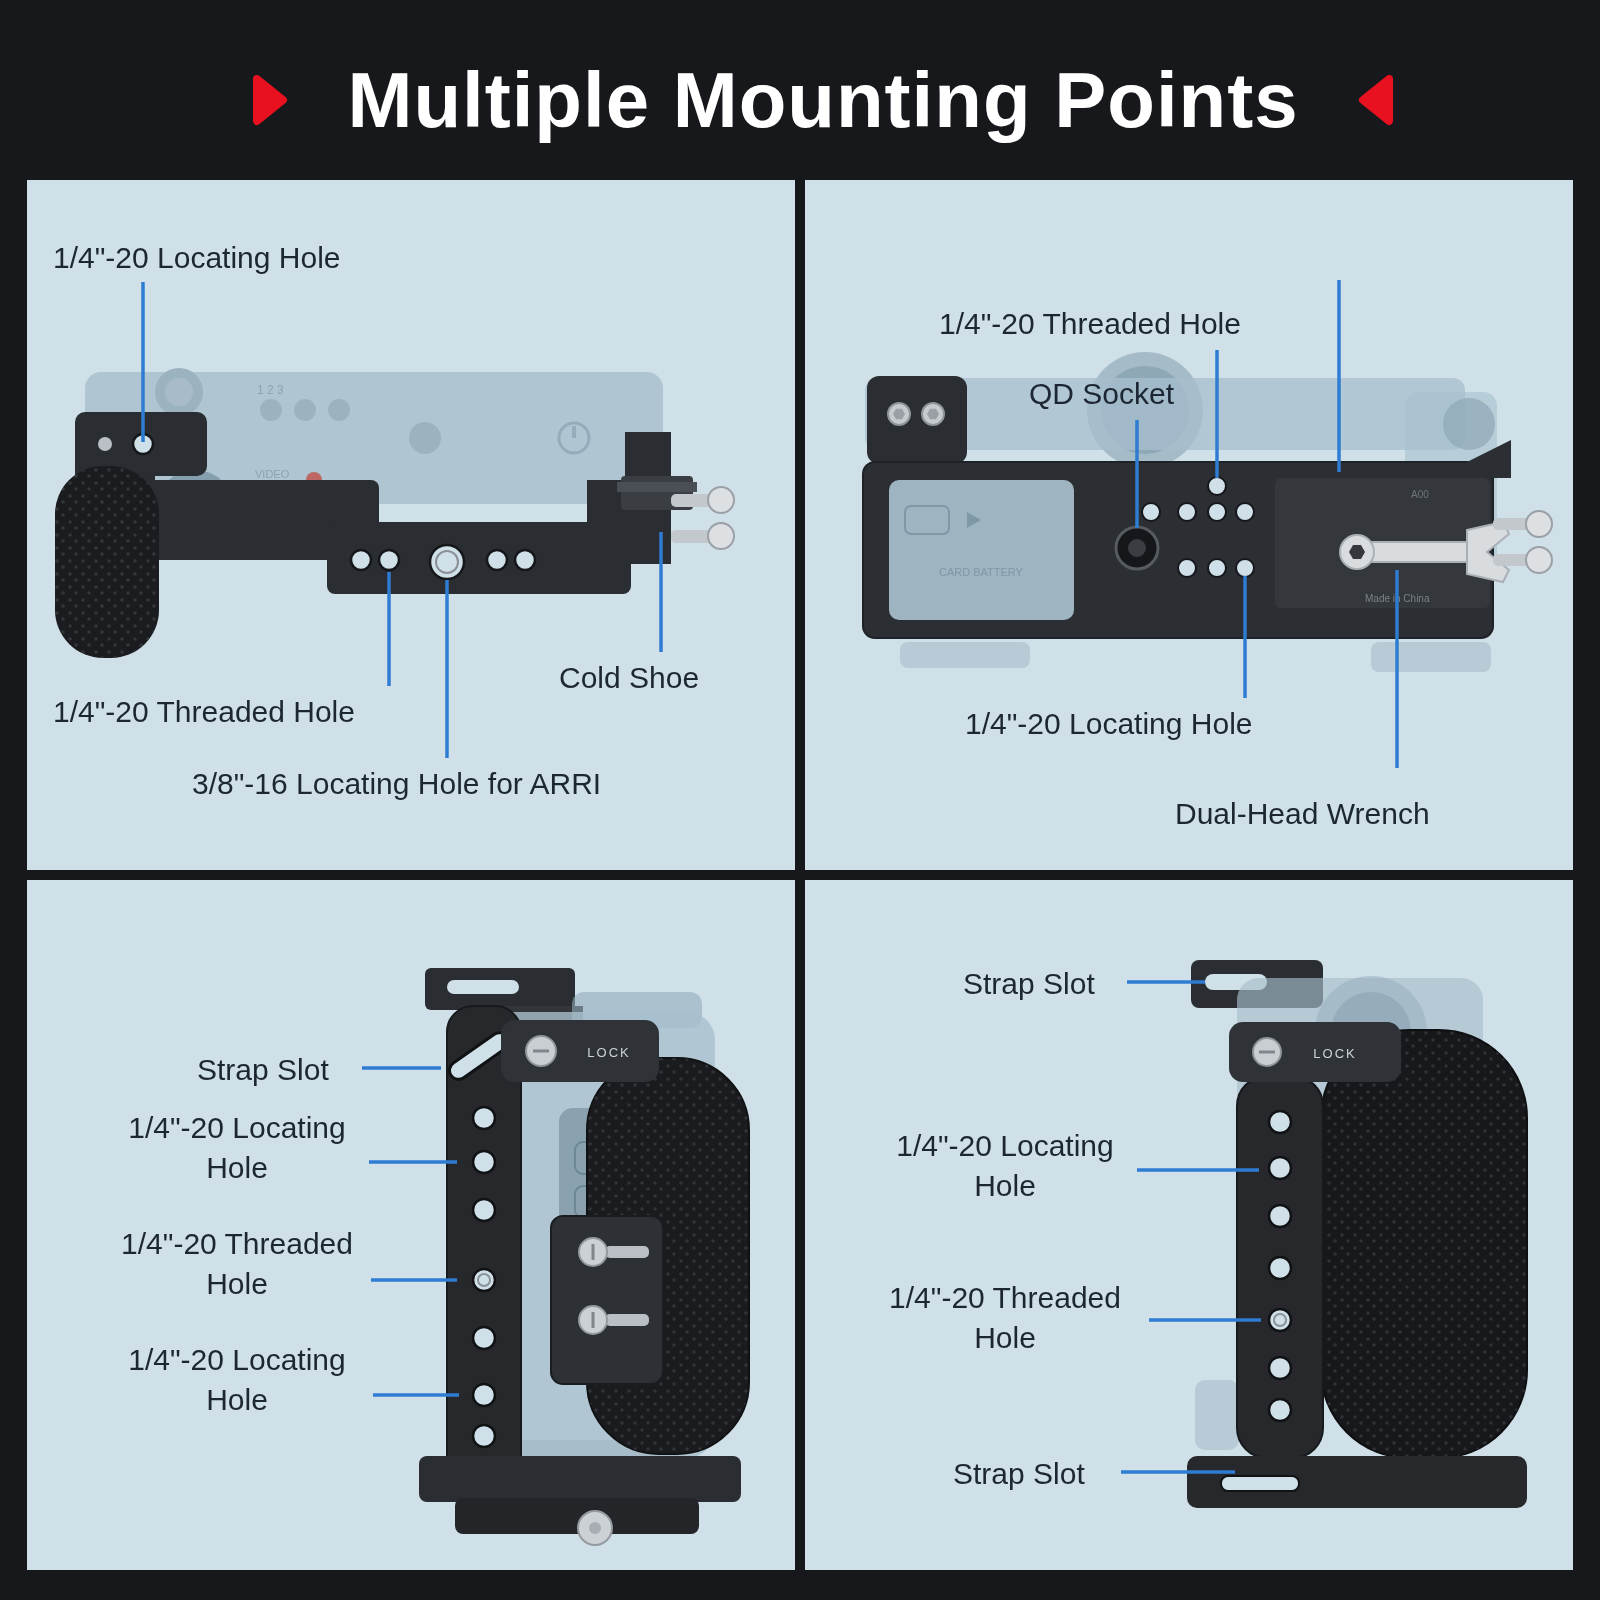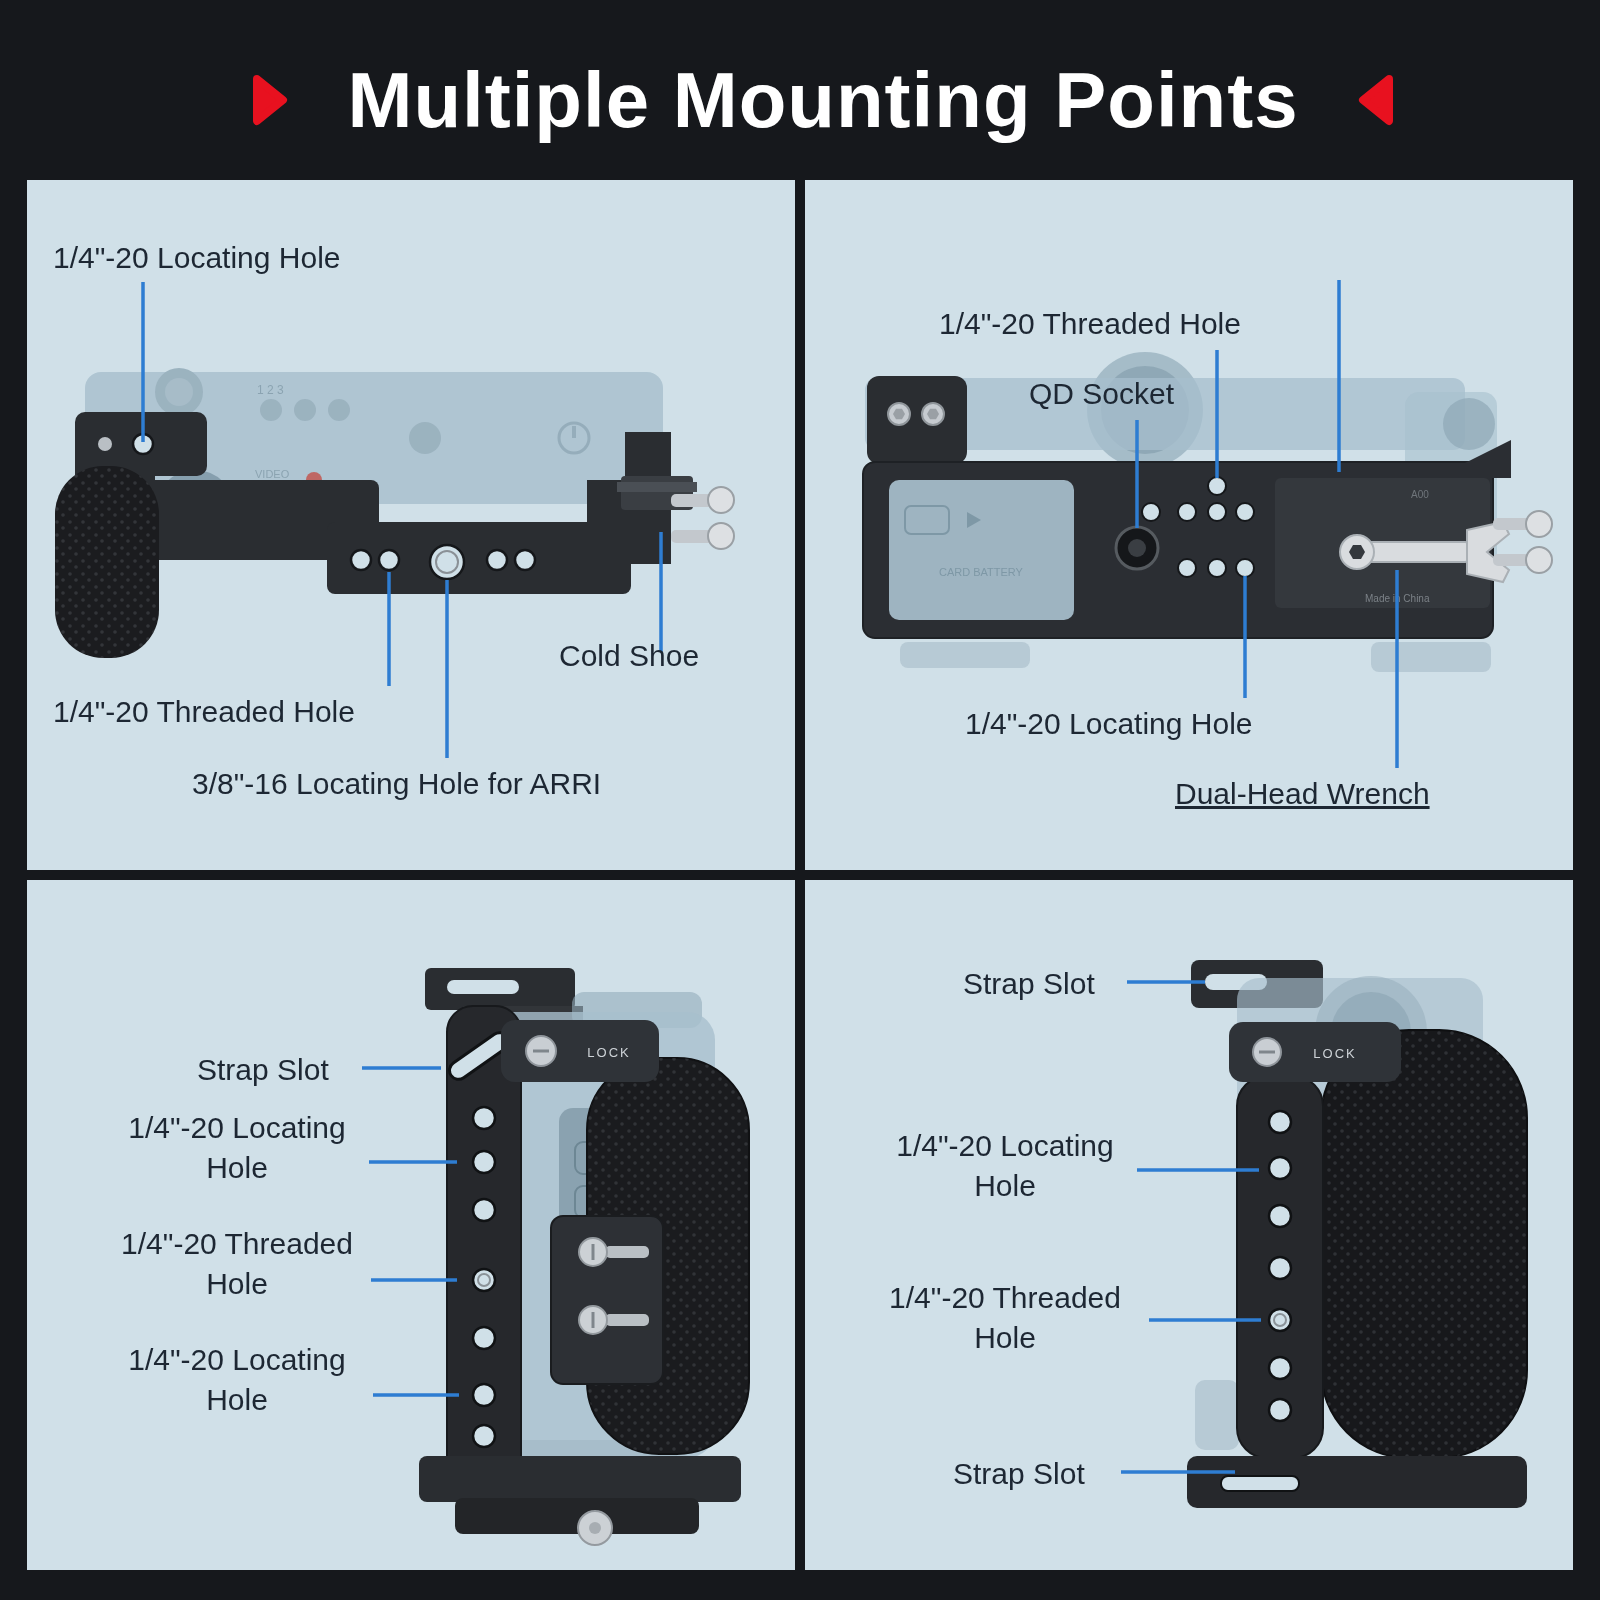--- a/index.html
+++ b/index.html
@@ -108,21 +108,21 @@
         </g>
       </g>
     </svg>
     <svg class="lines" viewBox="0 0 768 690" preserveAspectRatio="none">
       <line x1="116" y1="102" x2="116" y2="262"></line>
       <line x1="634" y1="352" x2="634" y2="472"></line>
       <line x1="362" y1="392" x2="362" y2="506"></line>
       <line x1="420" y1="400" x2="420" y2="578"></line>
     </svg>
     <div class="label" style="left:26px; top:58px;">1/4"-20 Locating Hole</div>
-    <div class="label" style="left:532px; top:456px;">Cold Shoe</div>
+    <div class="label" style="left:532px; top:478px;">Cold Shoe</div>
     <div class="label" style="left:26px; top:512px;">1/4"-20 Threaded Hole</div>
     <div class="label" style="left:165px; top:584px;">3/8"-16 Locating Hole for ARRI</div>
   </section>
 
   <section class="panel">
     <svg class="illus" viewBox="0 0 768 690" preserveAspectRatio="none">
       <circle cx="340" cy="230" r="58" fill="#93acba" opacity="0.7"></circle>
       <circle cx="340" cy="230" r="44" fill="#86a0ae" opacity="0.7"></circle>
       <g>
         <rect x="60" y="198" width="600" height="72" rx="12" fill="#a7bfcd" opacity="0.75"></rect>
@@ -185,21 +185,21 @@
     <svg class="lines" viewBox="0 0 768 690" preserveAspectRatio="none">
       <line x1="534" y1="100" x2="534" y2="292"></line>
       <line x1="412" y1="170" x2="412" y2="298"></line>
       <line x1="332" y1="240" x2="332" y2="348"></line>
       <line x1="440" y1="396" x2="440" y2="518"></line>
       <line x1="592" y1="390" x2="592" y2="588"></line>
     </svg>
     <div class="label" style="left:134px; top:124px;">1/4"-20 Threaded Hole</div>
     <div class="label" style="left:188px; top:194px;margin-left:36px;">QD Socket</div>
     <div class="label" style="left:160px; top:524px;">1/4"-20 Locating Hole</div>
-    <div class="label" style="left:370px; top:594px;text-decoration:underline;">Dual-Head Wrench</div>
+    <div class="label" style="left:370px; top:614px;">Dual-Head Wrench</div>
   </section>
 
   <section class="panel">
     <svg class="illus" viewBox="0 0 768 690" preserveAspectRatio="none">
       <defs>
         <pattern id="dots3" width="13" height="13" patternUnits="userSpaceOnUse">
           <circle cx="4" cy="4" r="1.8" fill="#43464b"></circle>
             <circle cx="10" cy="10" r="1.8" fill="#43464b"></circle>
         </pattern>
       </defs>

